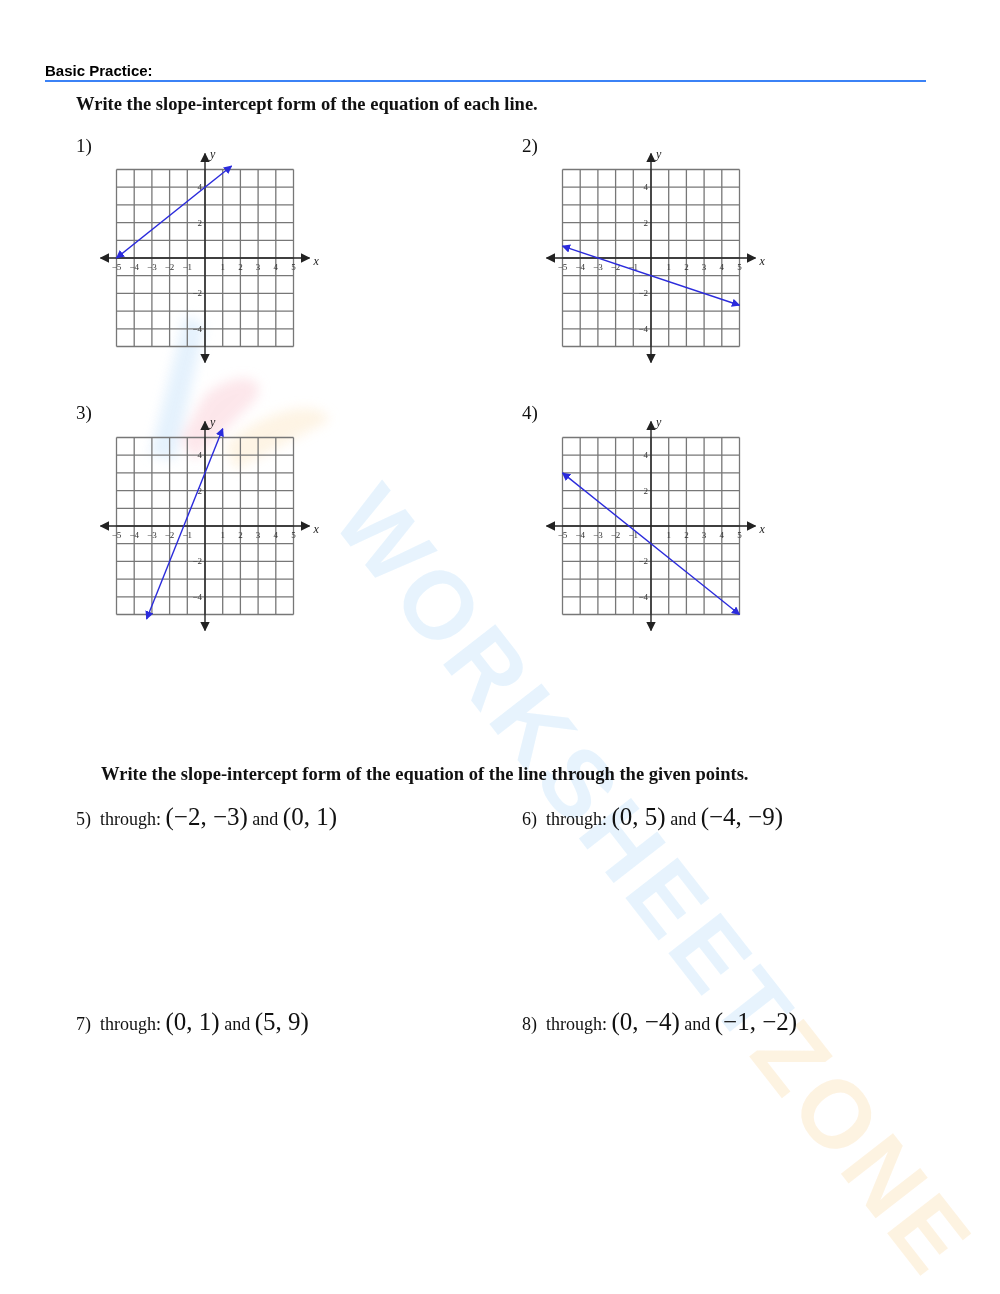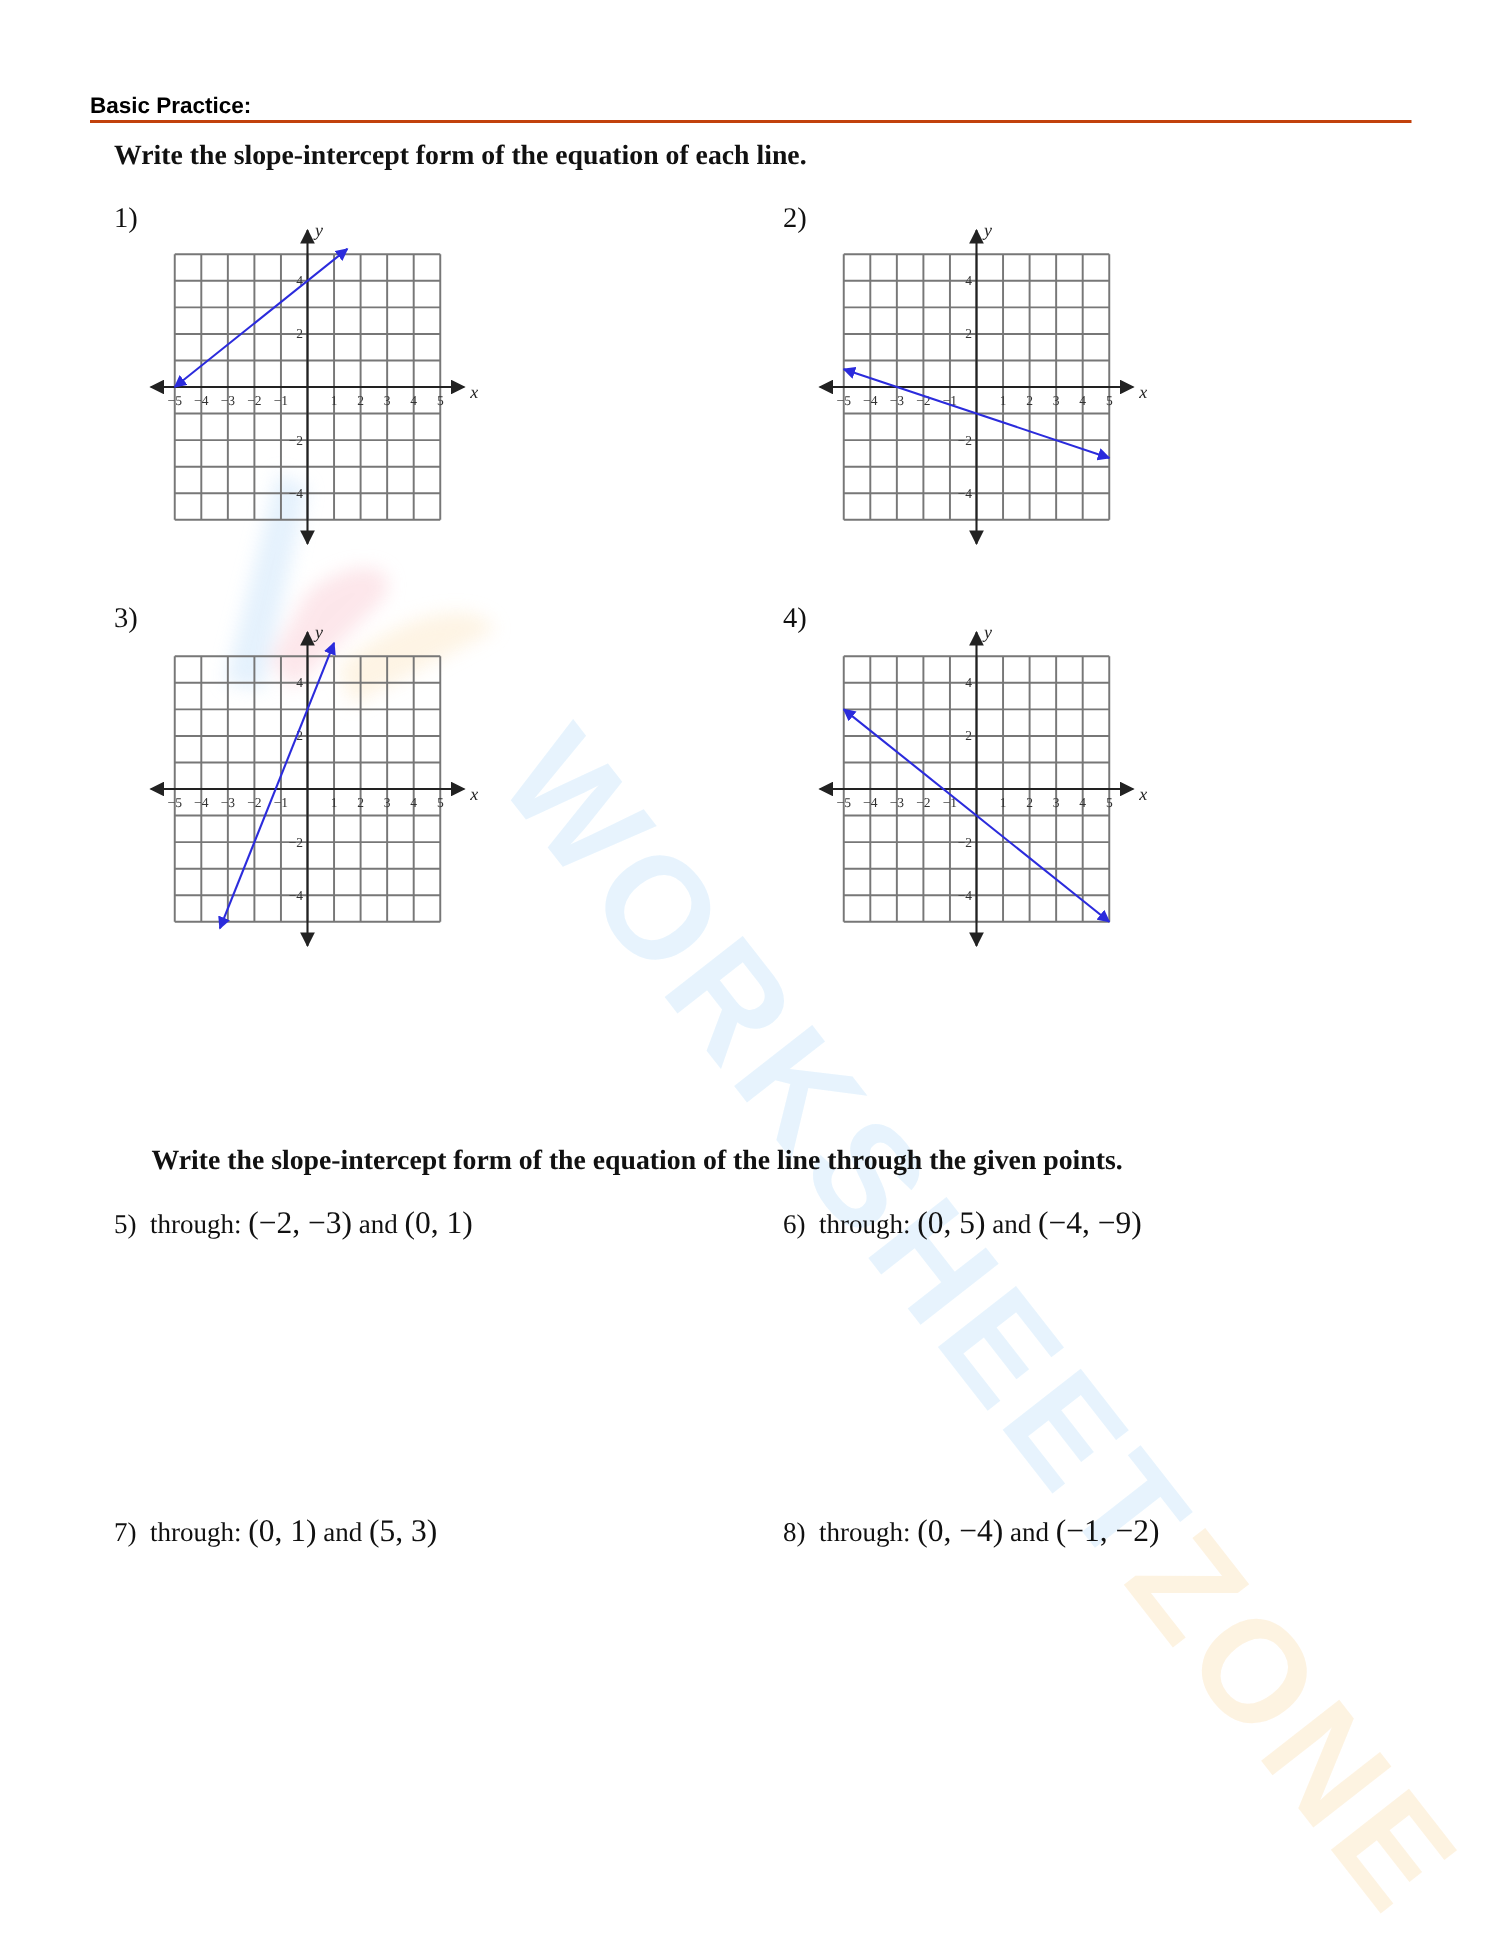--- a/index.html
+++ b/index.html
@@ -1,23 +1,23 @@
 <!DOCTYPE html>
 <html><head>
 <meta charset="utf-8">
 <style>
   html, body { margin: 0; padding: 0; background: #ffffff; }
   body { width: 1000px; height: 1294px; position: relative; overflow: hidden; font-family: "Liberation Serif", serif; color: #111; }
-  .header { position: absolute; left: 60px; top: 61px; width: 881px; border-bottom: 2px solid #c2410c; height: 19px; }
+  .header { position: absolute; left: 45px; top: 61px; width: 881px; border-bottom: 2px solid #3b82f6; height: 19px; }
   .header span { font-family: "Liberation Sans", sans-serif; font-weight: bold; font-size: 15px; line-height: 19px; color: #000; }
   .instr { position: absolute; left: 76px; font-weight: bold; font-size: 18.5px; color: #111; white-space: nowrap; }
   .qnum { position: absolute; font-size: 19px; color: #111; }
   .graph { position: absolute; }
   .problem { position: absolute; font-size: 18px; white-space: nowrap; color: #111; }
-  .problem .pt { font-size: 21px; text-align: right; }
+  .problem .pt { font-size: 25px; text-align: right; }
   .watermark { position: absolute; left: 0; top: 0; width: 1000px; height: 1294px; pointer-events: none; }
 </style>
 </head>
 <body>
 
 <svg class="watermark" viewBox="0 0 1000 1294">
   <defs>
     <filter id="blur" x="-20%" y="-20%" width="140%" height="140%">
         <feGaussianBlur stdDeviation="6"></feGaussianBlur>
       </filter>
@@ -268,21 +268,21 @@
   <span>through:</span>
   <span class="pt">(0, 5)</span>
   <span>and</span>
   <span class="pt">(−4, −9)</span>
 </div>
 <div class="problem" style="left:76px; top:1008px;">
   <span>7)</span>&nbsp;
   <span>through:</span>
   <span class="pt">(0, 1)</span>
   <span>and</span>
-  <span class="pt">(5, 3)</span>
+  <span class="pt">(5, 9)</span>
 </div>
 <div class="problem" style="left:522px; top:1008px;">
   <span>8)</span>&nbsp;
   <span>through:</span>
   <span class="pt">(0, −4)</span>
   <span>and</span>
   <span class="pt">(−1, −2)</span>
 </div>
 
 </body></html>

